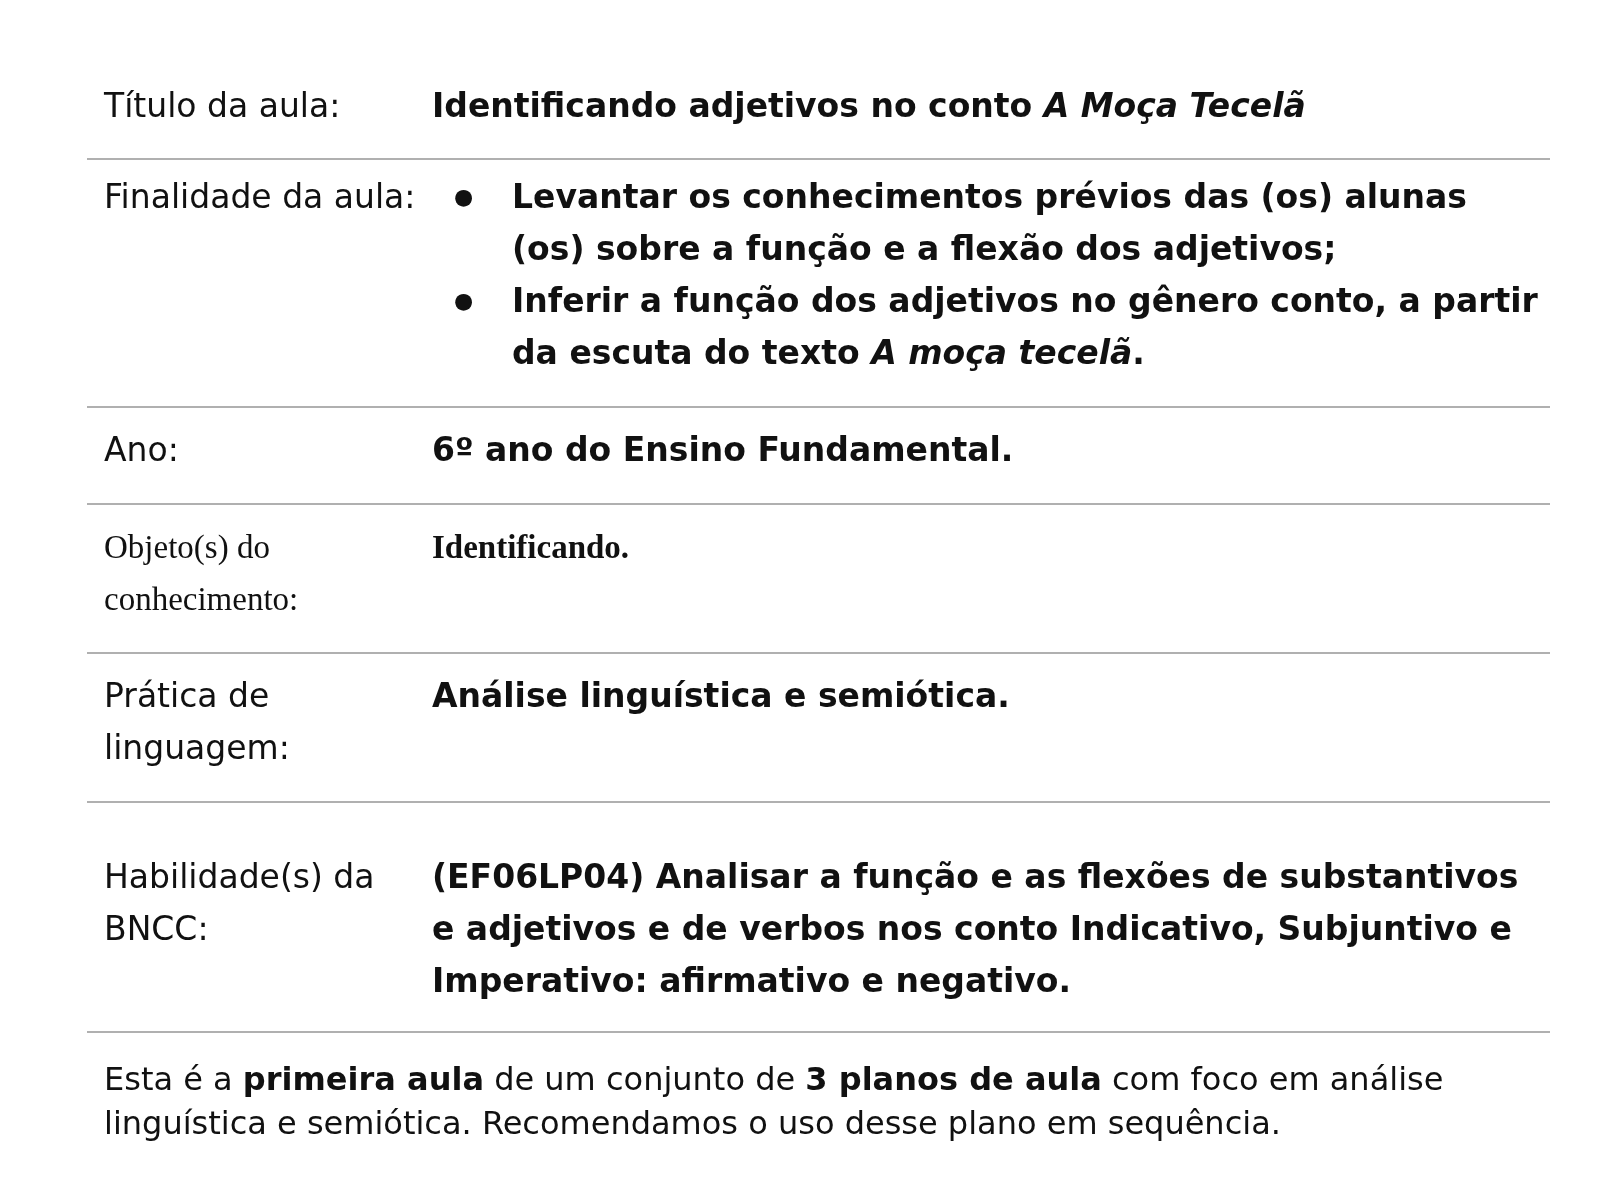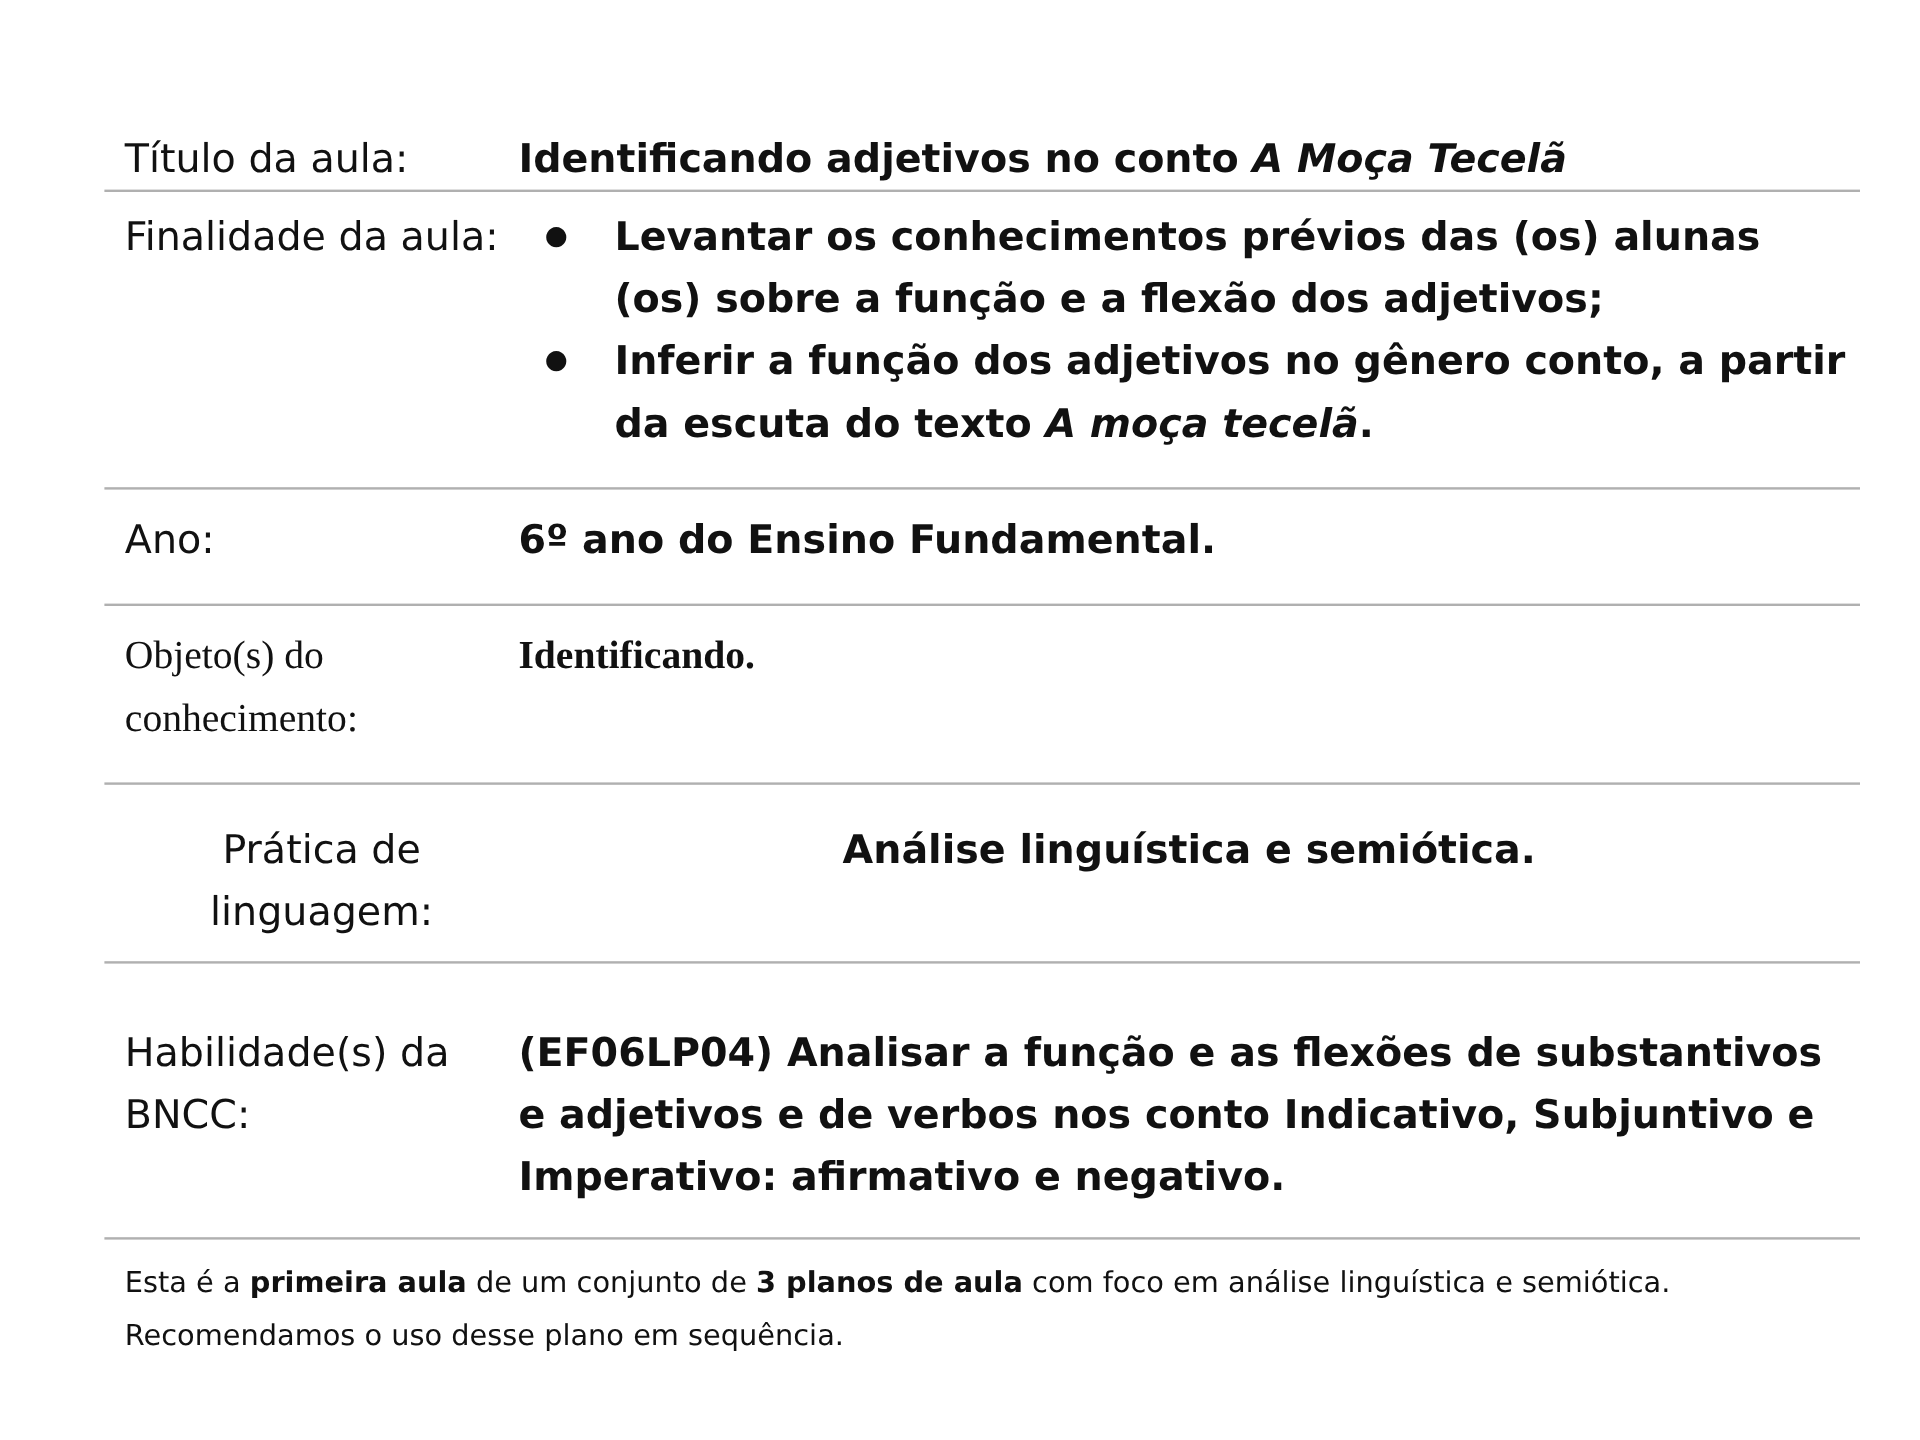--- a/index.html
+++ b/index.html
@@ -2,30 +2,30 @@
 <html><head>
 <meta charset="utf-8">
 <style>
   html, body { margin:0; padding:0; background:#ffffff; }
   body { width:1600px; height:1200px; position:relative; overflow:hidden;
          font-family:"DejaVu Sans", sans-serif; color:#111; }
   .doc { position:absolute; left:87px; top:66px; width:1463px; }
   .row { display:flex; border-bottom:2px solid #b0b0b0; }
   .lbl { width:328px; padding-left:17px; font-size:33px; line-height:52px; font-weight:normal; flex:none; }
   .val { flex:1; font-size:33px; line-height:52px; font-weight:bold; }
-  .r1 { height:92px;align-items:flex-end; } .r1 .lbl,.r1 .val{ padding-top:14px; }
+  .r1 { height:92px; } .r1 .lbl,.r1 .val{ padding-top:14px; }
   .r2 { height:246px; } .r2 .lbl,.r2 .val{ padding-top:11px; }
   .r3 { height:95px;justify-content:space-between; } .r3 .lbl,.r3 .val{ padding-top:16px; }
   .r4 { height:147px; } .r4 .lbl,.r4 .val{ padding-top:16px;font-family:Liberation Serif, serif; }
-  .r5 { height:147px; } .r5 .lbl,.r5 .val{ padding-top:28px;text-align:center; }
+  .r5 { height:147px; } .r5 .lbl,.r5 .val{ padding-top:16px; }
   .r6 { height:196px;margin-top:32px; } .r6 .lbl,.r6 .val{ padding-top:16px; }
   ul { margin:0; padding:0 0 0 80px; list-style:none; }
   li { position:relative; }
   li .bullet { position:absolute; left:-58px; top:0; font-size:22px; }
-  .foot { padding:14px 0 0 17px; font-size:24px; line-height:44px; }
+  .foot { padding:24px 0 0 17px; font-size:32px; line-height:44px; }
   i { font-style:italic; }
 </style>
 </head>
 <body>
 
 <div class="doc">
   <div class="row r1">
     <div class="lbl">Título da aula:</div>
     <div class="val"><span>Identificando adjetivos no conto </span><i>A Moça Tecelã</i></div>
   </div>

